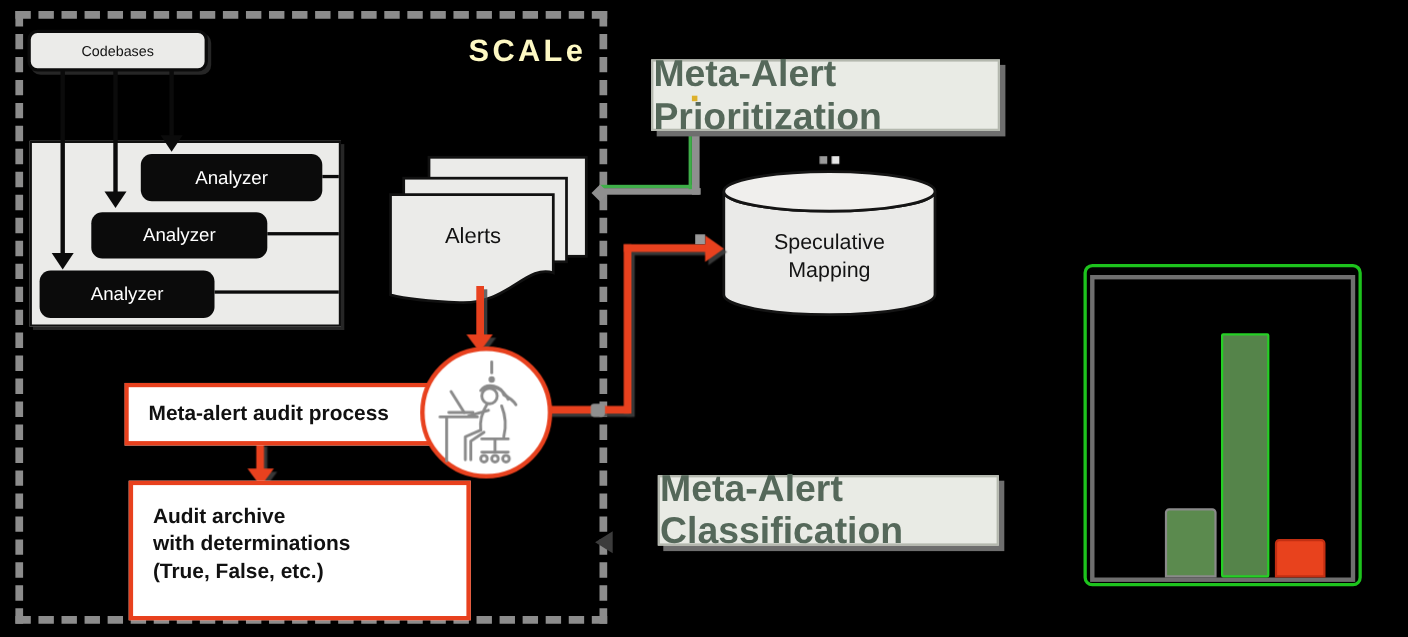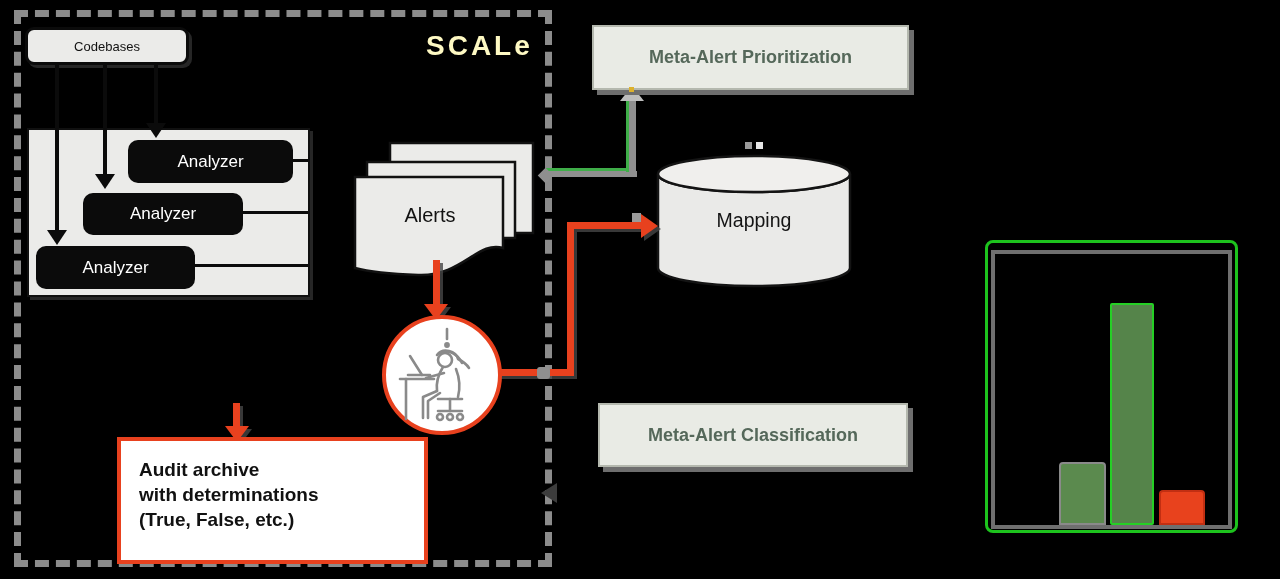--- a/index.html
+++ b/index.html
@@ -52,21 +52,21 @@
 
   
   .grayline{background:#8f8f8f;}
   .greenline{background:#3fae49;}
   .tri-up-gray{border-left:12px solid transparent;border-right:12px solid transparent;
                border-bottom:15px solid #bdbdbd;}
 
   
   .header-box{background:#e9ebe5;border:2px solid #b4b8ae;box-shadow:5px 5px 0 #6e6e6e;
               display:flex;align-items:center;justify-content:center;font-weight:bold;
-              font-size:18px;color:#55685a;z-index:2;}
+              font-size:34px;color:#55685a;z-index:2;margin-top:29px;}
   .prio{left:592px;top:25px;width:313px;height:61px;}
   .clas{left:598px;top:403px;width:306px;height:60px;}
 
   
   .cyl-svg{left:650px;top:140px;z-index:2;}
   .cyl-label{left:664px;top:207px;width:180px;text-align:center;font-size:19.5px;color:#141414;
              line-height:26px;z-index:3;}
 
   
   .handle{position:absolute;background:#8f8f8f;z-index:6;}
@@ -131,20 +131,23 @@
 
     <div class="abs red" style="left:498px;top:369px;width:74px;height:7px;"></div>
     <div class="abs red" style="left:567px;top:222px;width:7px;height:154px;"></div>
     <div class="abs red" style="left:567px;top:222px;width:75px;height:7px;"></div>
     <div class="tri tri-right-red" style="left:641px;top:214px;"></div>
 
     <div class="abs red" style="left:233px;top:403px;width:7px;height:27px;"></div>
     <div class="tri tri-down-red" style="left:225px;top:426px;"></div>
   </div>
 
+  <div class="abs process-box">
+    <span>Meta-alert audit process</span>
+  </div>
 
   <div class="abs archive-box">
     <div>Audit archive</div>
     <div>with determinations</div>
     <div>(True, False, etc.)</div>
   </div>
 
   <div class="abs audit-circle">
     <svg width="104" height="104" viewBox="0 0 104 104" fill="none" stroke="#8a8a8a" stroke-width="2.6" stroke-linecap="round" stroke-linejoin="round">
 
@@ -189,20 +192,21 @@
   </div>
   <div class="abs header-box clas">
     <span>Meta-Alert Classification</span>
   </div>
 
   <svg class="abs cyl-svg" width="208" height="160" viewBox="0 0 208 160">
     <path d="M8,34 V128 A96,18 0 0 0 200,128 V34 A96,18 0 0 1 8,34 Z" fill="#eaeae8" stroke="#141414" stroke-width="2.5"></path>
     <ellipse cx="104" cy="34" rx="96" ry="18" fill="#f0efed" stroke="#141414" stroke-width="2.5"></ellipse>
   </svg>
   <div class="abs cyl-label">
+    <div>Speculative</div>
     <div>Mapping</div>
   </div>
 
   <div class="handle" style="left:540px;top:170px;width:11px;height:11px;transform:rotate(45deg);"></div>
   <div class="handle" style="left:537px;top:367px;width:13px;height:12px;border-radius:3px;"></div>
   <div class="handle" style="left:632px;top:213px;width:9px;height:9px;background:#9a9a9a;"></div>
   <div class="handle" style="left:745px;top:142px;width:7px;height:7px;background:#9a9a9a;"></div>
   <div class="handle" style="left:756px;top:142px;width:7px;height:7px;background:#e6e6e6;"></div>
   <div class="tri tri-left-dark" style="left:541px;top:483px;z-index:2;"></div>
 

